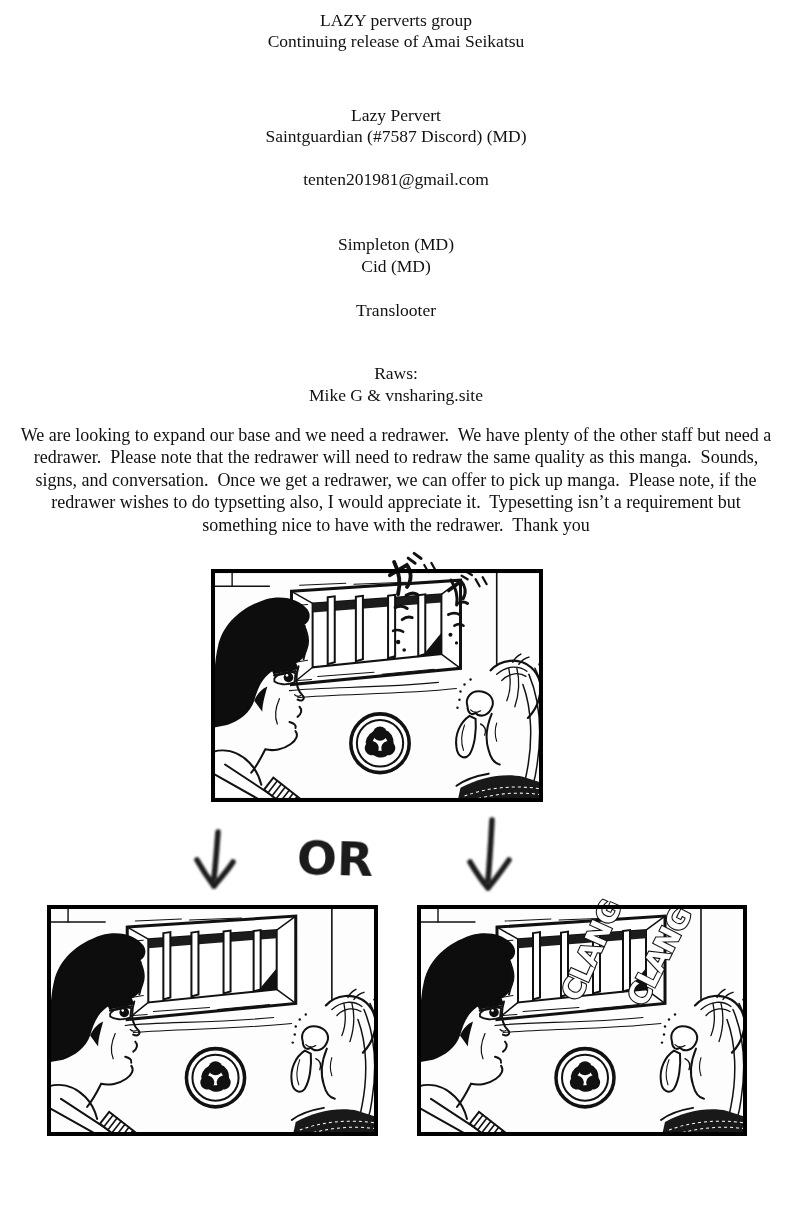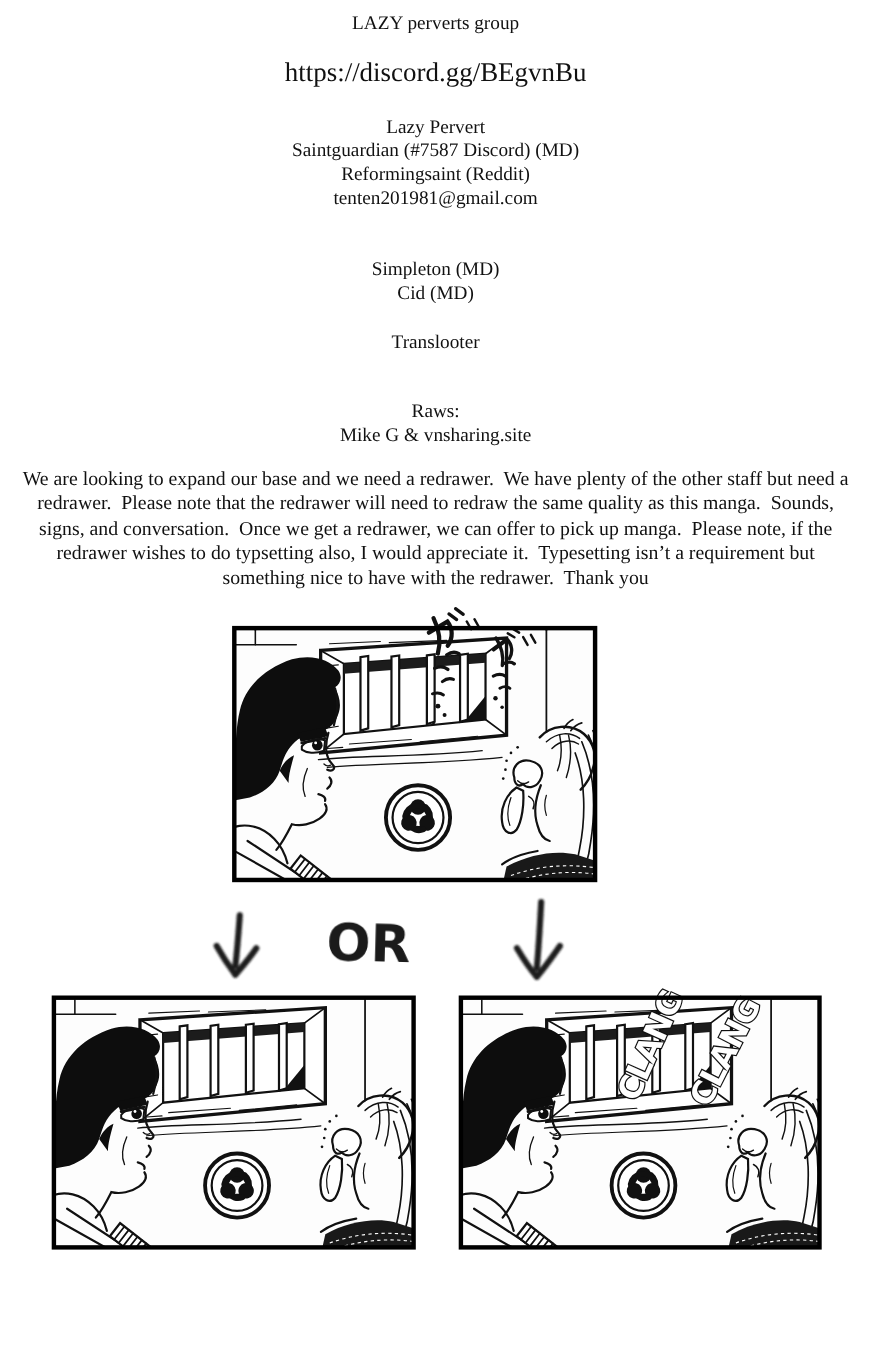--- a/index.html
+++ b/index.html
@@ -16,25 +16,24 @@
   .or-label{position:absolute;left:291px;top:831px;width:88px;text-align:center;
             font-family:"DejaVu Sans",sans-serif;font-weight:700;font-size:47px;
             color:#1b1b1b;filter:blur(0.6px);transform:rotate(1.5deg);}
 </style>
 </head>
 <body>
 
 <div class="page">
 
   <div class="tline" style="top:10px">LAZY perverts group</div>
-  <div class="tline tbig" style="top:52px">https://discord.gg/BEgvnBu</div>
+  <div class="tline" style="top:31px">Continuing release of Amai Seikatsu</div>
 
   <div class="tline" style="top:105px">Lazy Pervert</div>
   <div class="tline" style="top:126px">Saintguardian (#7587 Discord) (MD)</div>
-  <div class="tline" style="top:148px">Reformingsaint (Reddit)</div>
   <div class="tline" style="top:169px">tenten201981@gmail.com</div>
 
   <div class="tline" style="top:234px">Simpleton (MD)</div>
   <div class="tline" style="top:256px">Cid (MD)</div>
 
   <div class="tline" style="top:300px">Translooter</div>
 
   <div class="tline" style="top:385px">Mike G &amp; vnsharing.site</div>
   <div class="tline" style="top:363px">Raws:</div>
 

